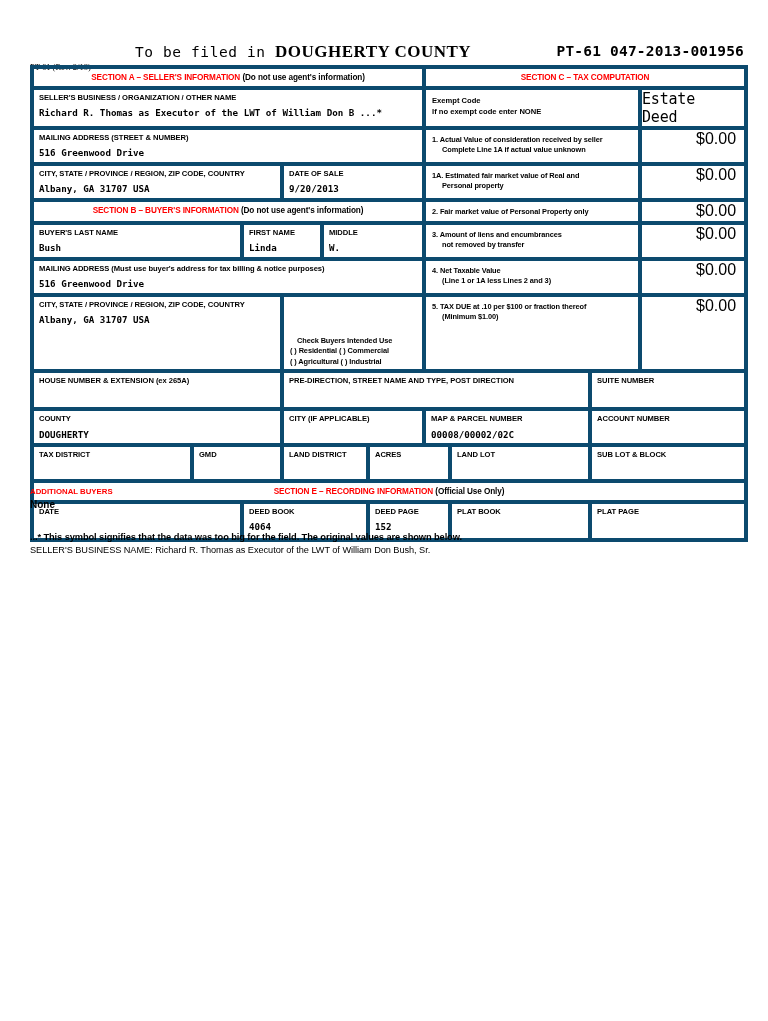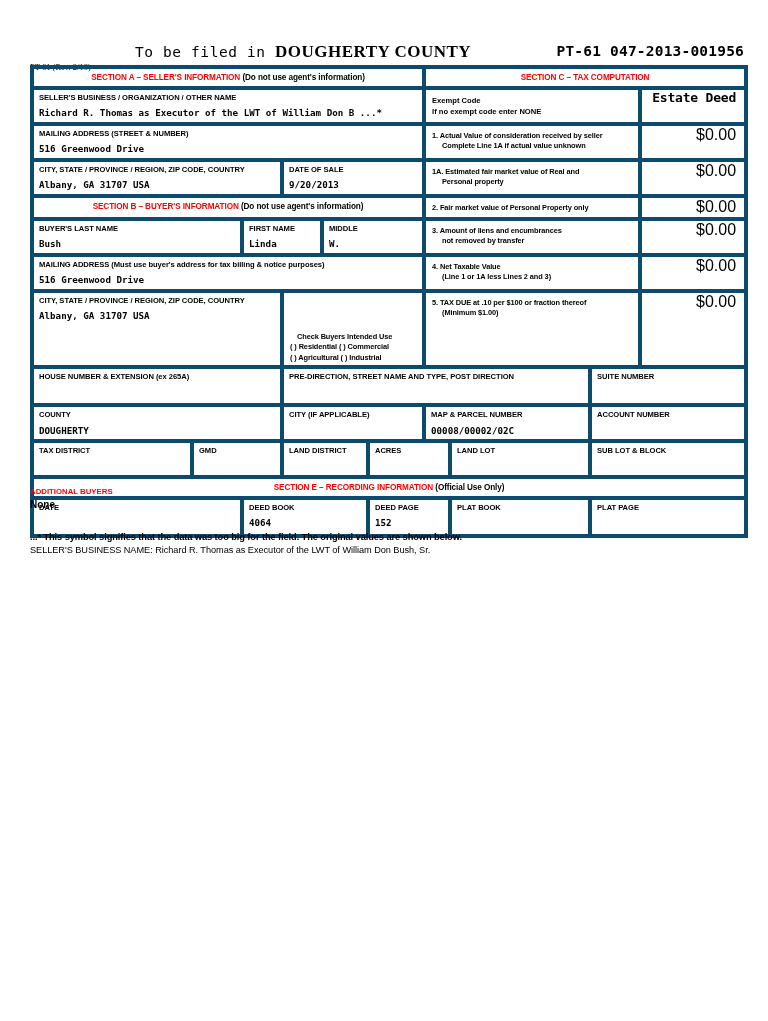--- a/index.html
+++ b/index.html
@@ -134,22 +134,22 @@
     padding: 6px 3px 4px 6px;
   }
   .estate {
     display: flex;
     align-items: center;
     justify-content: flex-end;
     height: 100%;
     padding-right: 8px;
     box-sizing: border-box;
     font-family: "DejaVu Sans Mono", monospace;
-    font-size: 13px;
-    font-weight: bold;
+    font-size: 15px;
+    font-weight: normal;
     letter-spacing: -0.2px;
   }
   .usebox {
     font-size: 7.4px;
     font-weight: bold;
     line-height: 1.4;
     padding: 3px 2px 2px 6px;
     letter-spacing: -0.1px;
   }
   .usebox .title { padding-left: 7px; margin-top: 36px; }

